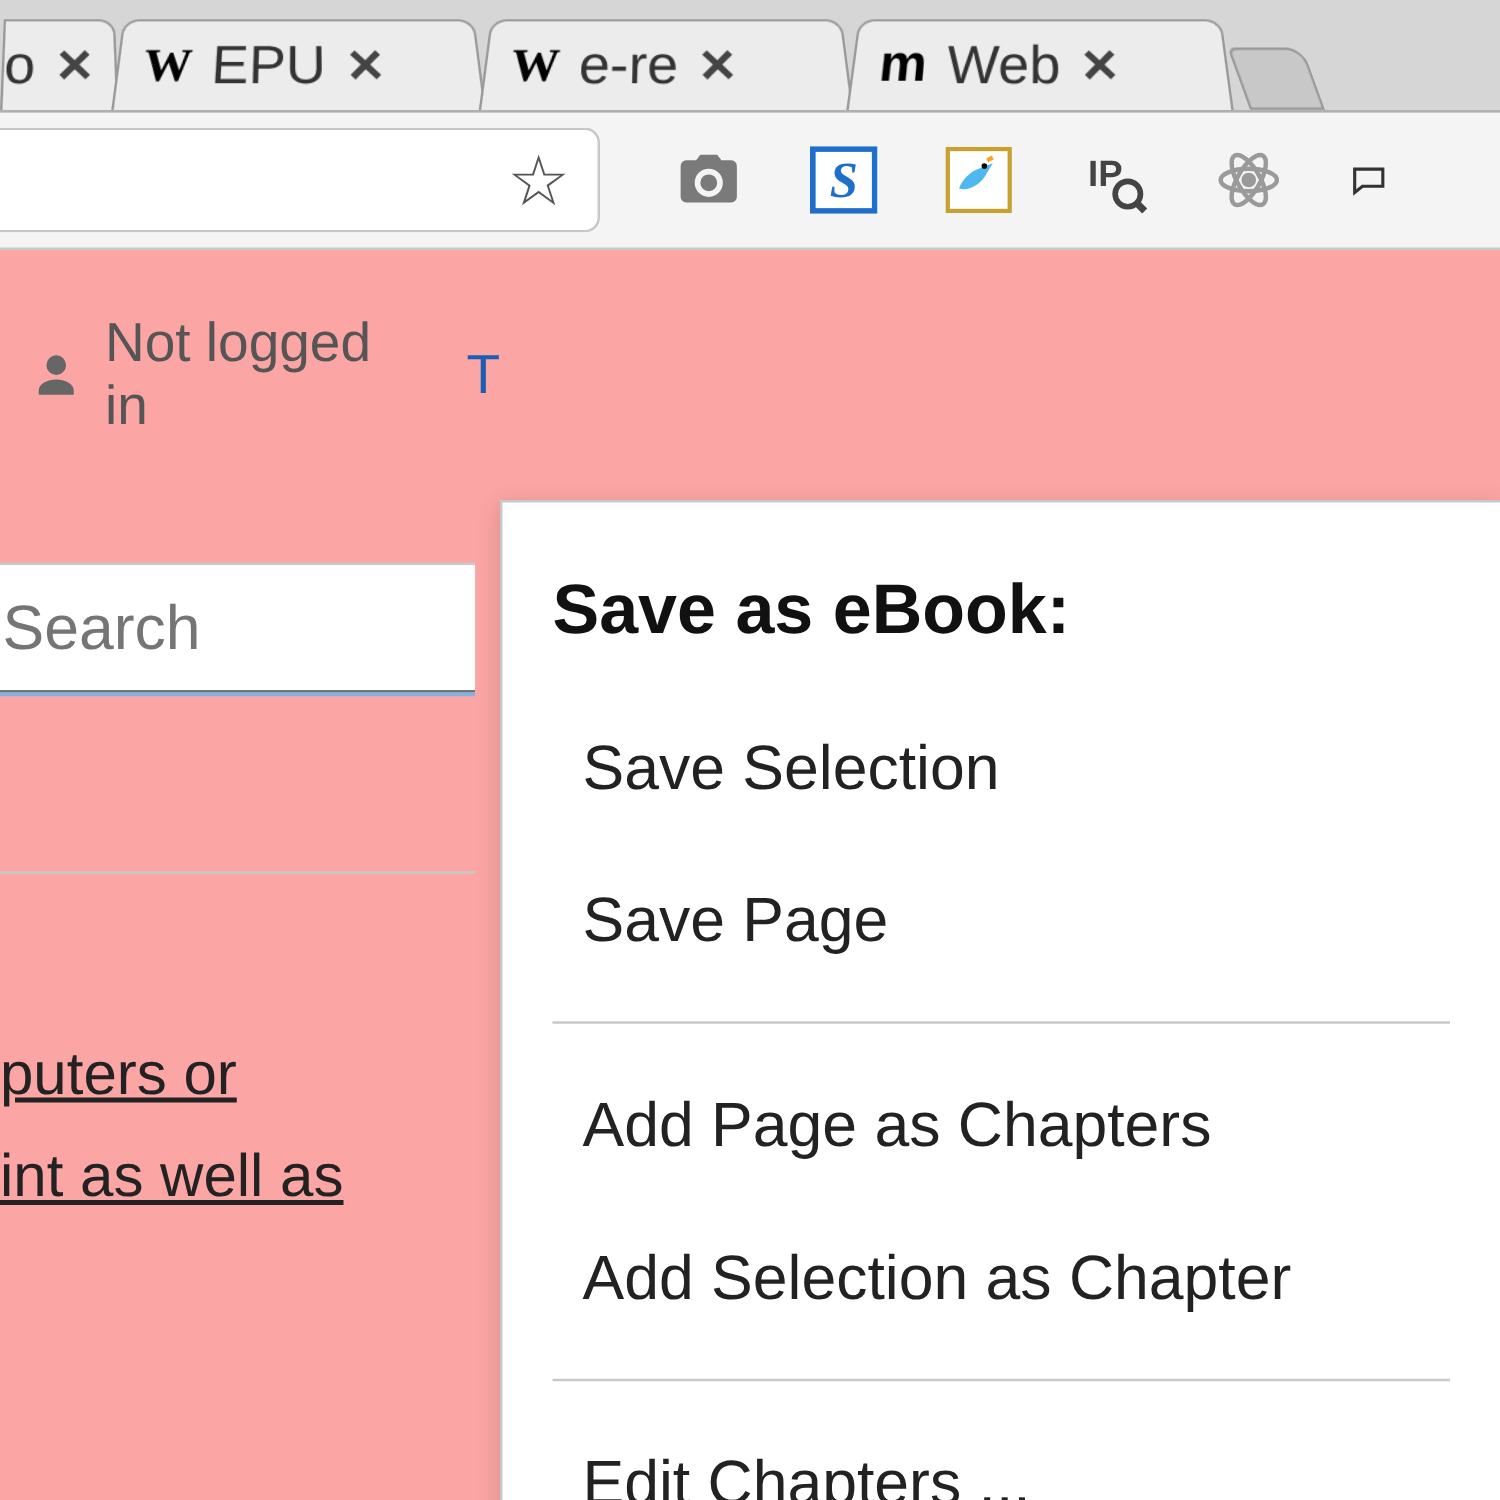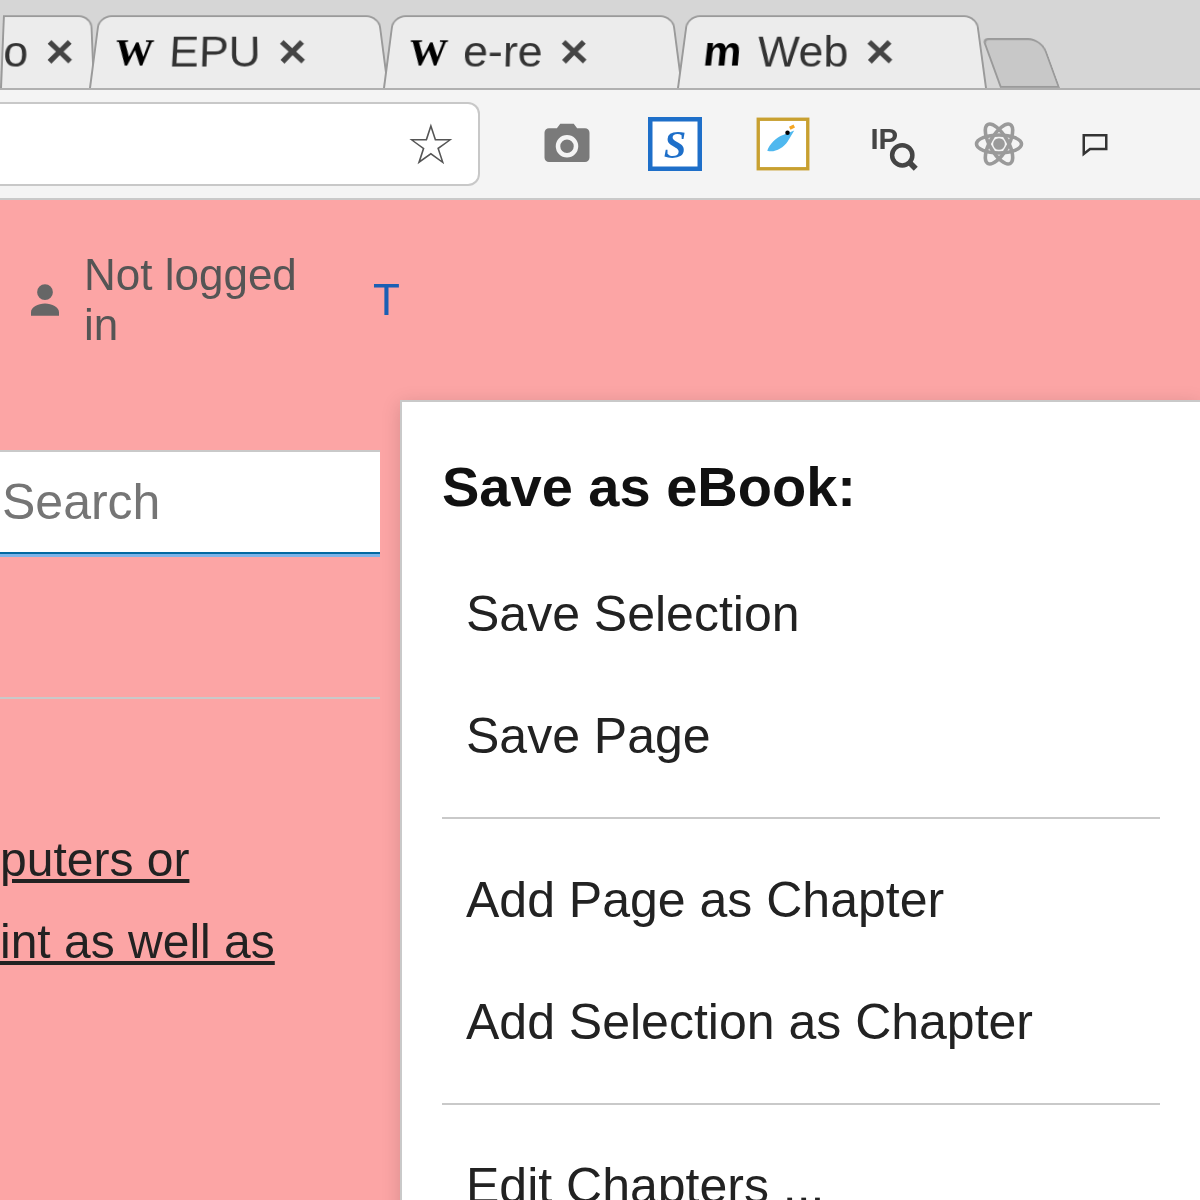--- a/index.html
+++ b/index.html
@@ -115,21 +115,21 @@
     font-size: 44px;
   }
   .user-icon { width: 42px; height: 42px; }
   .user-icon svg { width: 42px; height: 42px; fill: #666; }
   .not-logged { color: #555; }
   .talk-link { color: #1a5fb4; margin-left: 28px; }
 
   .search-wrap {
     margin: 70px 0 0 0;
     border-top: 2px solid #c9c9c9;
-    border-bottom: 2px solid #0369a1;
+    border-bottom: 2px solid #737373;
     width: 380px;
   }
   .search-input {
     width: 100%;
     height: 100px;
     border: none;
     font-size: 50px;
     color: #999;
     padding: 0 2px;
     outline: none;
@@ -298,18 +298,18 @@
     </div>
   </div>
 
   <div class="img-strip"></div>
 
   <div class="popup">
     <div class="popup-title">Save as eBook:</div>
     <div class="popup-item">Save Selection</div>
     <div class="popup-item">Save Page</div>
     <div class="popup-sep"></div>
-    <div class="popup-item">Add Page as Chapter</div>
+    <div class="popup-item">Add Page as Chapters</div>
     <div class="popup-item">Add Selection as Chapter</div>
     <div class="popup-sep"></div>
     <div class="popup-item">Edit Chapters ...</div>
   </div>
 </div>
 
 </body></html>

